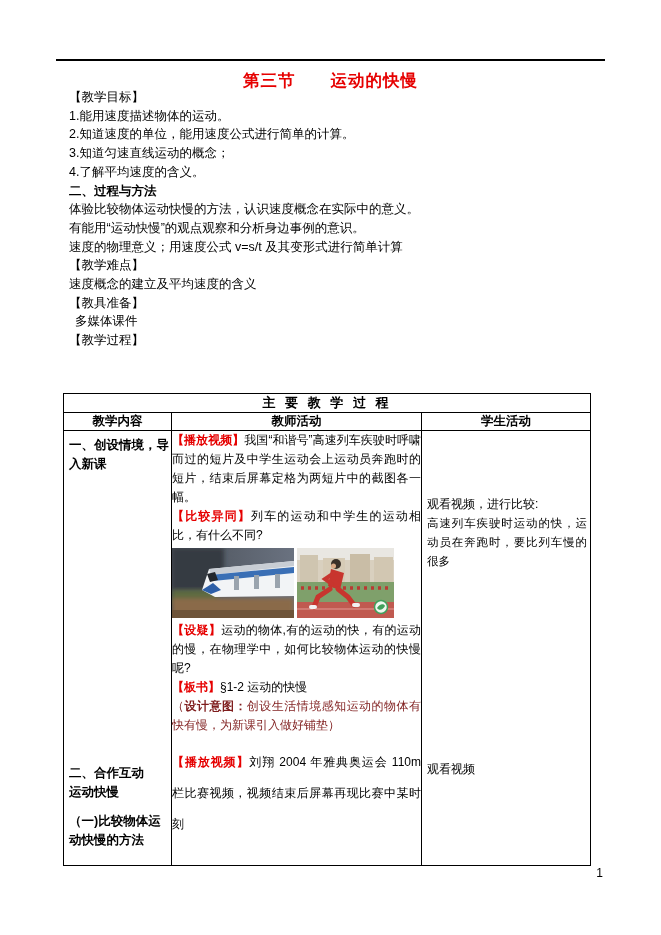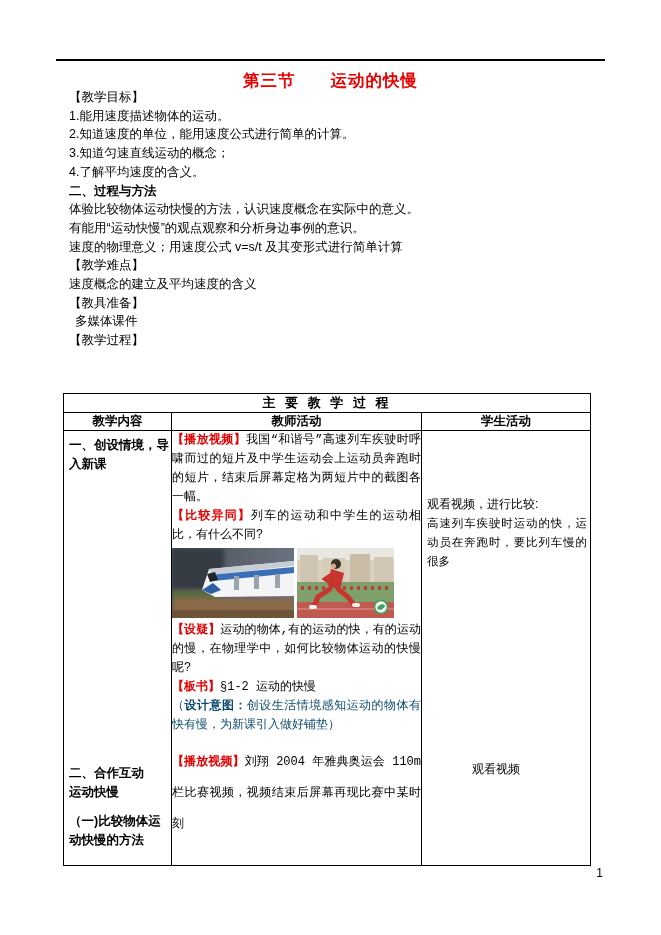--- a/index.html
+++ b/index.html
@@ -21,32 +21,32 @@
     border-collapse:collapse;table-layout:fixed;font-size:12.5px;
   }
   table.lesson td,table.lesson th{border:1.5px solid #000;padding:0;vertical-align:top;}
   .t-title{height:18px;text-align:center;font-weight:bold;font-size:13px;letter-spacing:3px;vertical-align:middle;}
   .t-head{height:17px;text-align:center;font-weight:bold;font-size:12.5px;vertical-align:middle;}
   .t-body td{height:434px;}
   .cell-rel{position:relative;}
   .c1-s1{position:absolute;top:5px;left:5px;width:100px;font-weight:bold;line-height:19px;}
   .c1-s2{position:absolute;top:333px;left:5px;width:100px;font-weight:bold;line-height:19px;}
   .c1-s3{position:absolute;top:381px;left:5px;width:100px;font-weight:bold;line-height:19px;}
-  .c2{padding:2px 5px 0 6px;font-family:Liberation Mono, monospace;}
+  .c2{padding:2px 5px 0 6px;}
   .c2 p{margin:0;line-height:19px;font-size:12px;text-align:justify;}
   .tag{color:#e60000;font-weight:bold;}
-  .design{color:#0c4a6e;}
+  .design{color:#7f1d1d;}
   .design .label{font-weight:bold;}
   .p-wide{margin-top:12px !important;line-height:31px !important;}
   .media-row{margin:3px 0 3px 0;height:70px;display:flex;gap:3px;}
   .media-row svg{display:block;}
   .c3-r1{position:absolute;top:64px;left:5px;width:160px;line-height:19px;}
   .c3-r1 .r1-head{font-size:12px;}
   .c3-r1 .r1-body{font-size:11.5px;text-align:justify;}
-  .c3-r2{position:absolute;top:330px;left:5px;width:160px;font-size:12px;margin-left:45px;}
+  .c3-r2{position:absolute;top:330px;left:5px;width:160px;font-size:12px;}
   .page-number{position:absolute;top:866px;right:58px;font-size:12px;}
 </style>
 </head>
 <body>
 
 <div id="page">
 
   <div class="header-rule"></div>
 
   <div class="doc-title">第三节　　运动的快慢</div>

